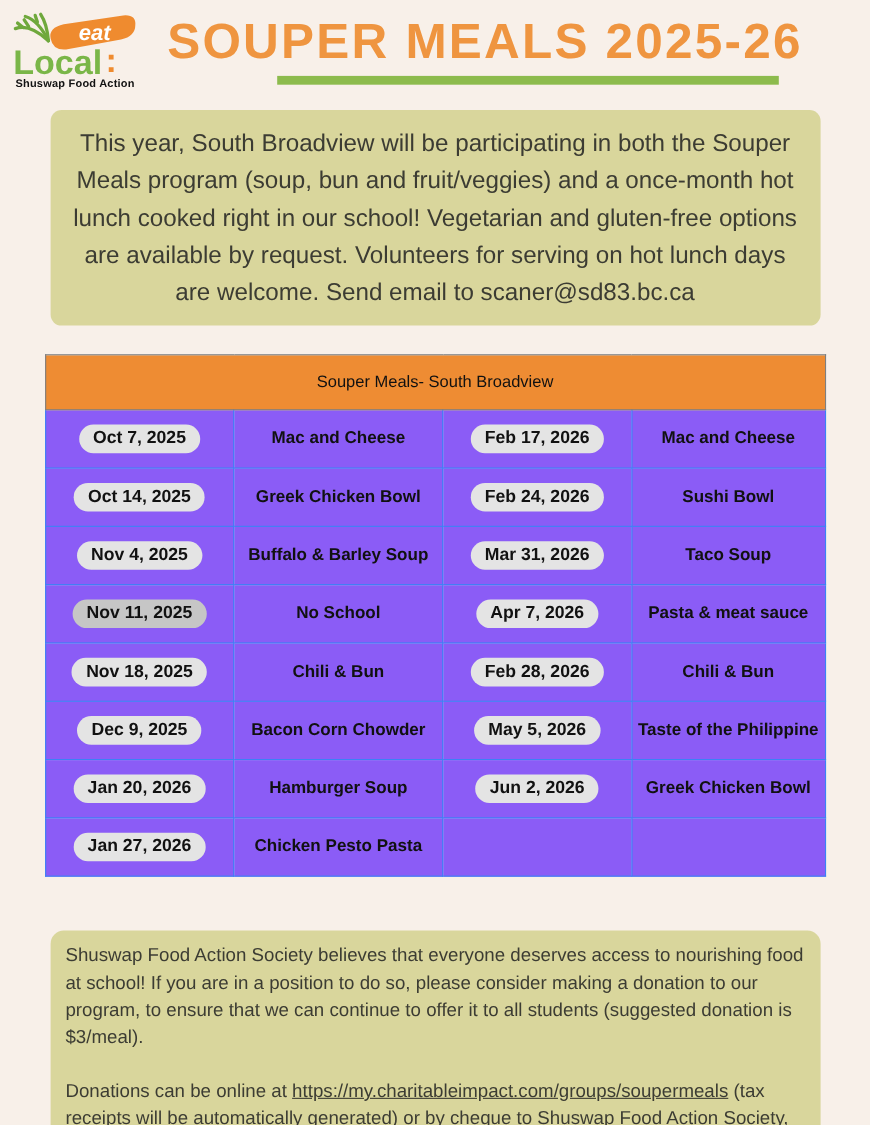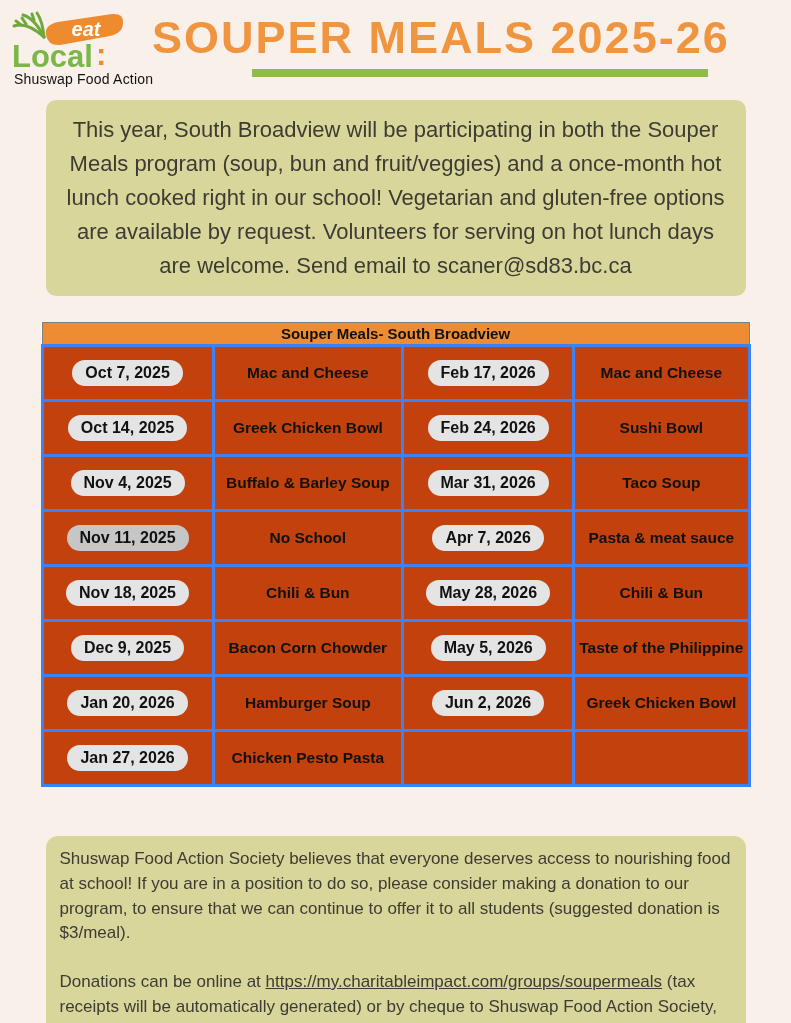--- a/index.html
+++ b/index.html
@@ -11,21 +11,21 @@
     color:#1a1a1a;
     overflow:hidden;
     position:relative;
   }
 
   
   .header { position:relative; height:92px; }
   .logo { position:absolute; left:10px; top:10px; width:118px; }
   .logo svg { display:block; }
   .logo-tagline {
-    font-size:14px; font-weight:normal; color:#121212;
+    font-size:10px; font-weight:bold; color:#121212;
     letter-spacing:.2px; margin-top:1px; padding-left:4px;
     white-space:nowrap;
   }
   .page-title {
     position:absolute; left:152px; top:12px; width:558px;
     text-align:center;
     font-size:45px; font-weight:800; letter-spacing:2px;
     color:#ef9540; white-space:nowrap;
   }
   .title-underline {
@@ -58,29 +58,29 @@
     width:710px; margin:26px auto 0 auto;
     border-collapse:collapse; table-layout:fixed;
     background:#ffffff;
   }
   table.schedule col.c1 { width:24.2%; }
   table.schedule col.c2 { width:26.8%; }
   table.schedule col.c3 { width:24.2%; }
   table.schedule col.c4 { width:24.8%; }
   table.schedule th {
     background:#ee8c33; color:#111;
-    font-size:15px; font-weight:bold;
-    height:23px; text-align:center;
+    font-size:15px; font-weight:normal;
+    height:50px; text-align:center;
     border:1px solid #7f7f7f;
     margin-left:16px;
   }
   table.schedule td {
-    border:3px solid #3b82f6;
+    border:1px solid #3b82f6;
     height:42px; text-align:center; vertical-align:middle;
-    background:#c2410c;
+    background:#8b5cf6;
   }
   td.meal-cell { font-weight:bold; font-size:15.5px; color:#111; padding:17px 2px; }
   .pill {
     display:inline-block;
     background:#e4e4e4; border-radius:999px;
     padding:4px 13px;
     font-weight:bold; font-size:16px; color:#111;
     white-space:nowrap;
   }
   td.no-school { background:#d9d9d9; }
@@ -149,21 +149,21 @@
     </tr>
     <tr>
       <td class="date-cell no-school"><span class="pill">Nov 11, 2025</span></td>
       <td class="meal-cell no-school">No School</td>
       <td class="date-cell"><span class="pill">Apr 7, 2026</span></td>
       <td class="meal-cell">Pasta &amp; meat sauce</td>
     </tr>
     <tr>
       <td class="date-cell"><span class="pill">Nov 18, 2025</span></td>
       <td class="meal-cell">Chili &amp; Bun</td>
-      <td class="date-cell"><span class="pill">May 28, 2026</span></td>
+      <td class="date-cell"><span class="pill">Feb 28, 2026</span></td>
       <td class="meal-cell">Chili &amp; Bun</td>
     </tr>
     <tr>
       <td class="date-cell"><span class="pill">Dec 9, 2025</span></td>
       <td class="meal-cell">Bacon Corn Chowder</td>
       <td class="date-cell"><span class="pill">May 5, 2026</span></td>
       <td class="meal-cell">Taste of the Philippine</td>
     </tr>
     <tr>
       <td class="date-cell"><span class="pill">Jan 20, 2026</span></td>

